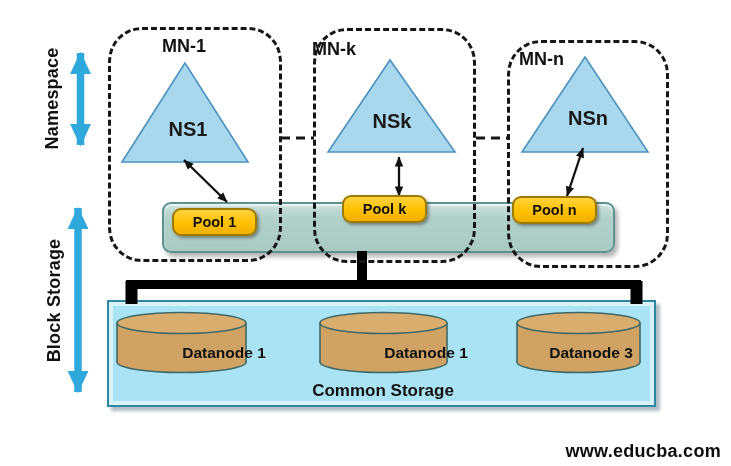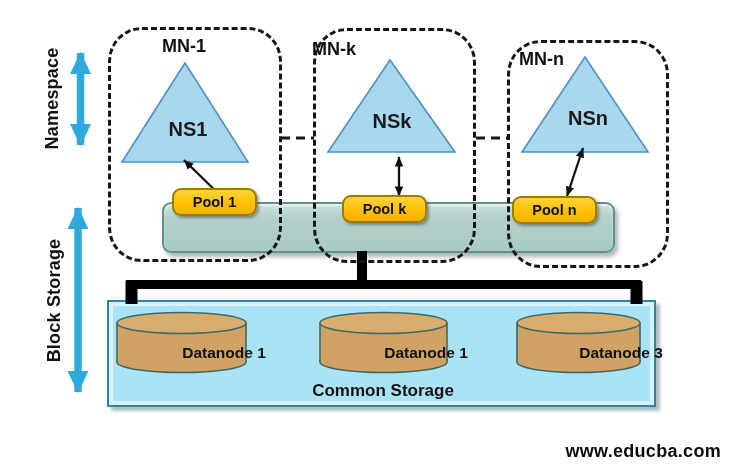--- a/index.html
+++ b/index.html
@@ -131,38 +131,38 @@
       <line x1="640" y1="323" x2="640" y2="362" stroke="#3f6868" stroke-width="1.6"></line>
       <ellipse cx="578.5" cy="323" rx="61.5" ry="10.5" fill="#d9ad6e" stroke="#3f6868" stroke-width="1.6"></ellipse>
     </g>
   </svg>
 
   <div class="vlabel" style="left:-38px; top:88px; width:180px;">Namespace</div>
   <div class="vlabel" style="left:-36px; top:290px; width:180px;">Block Storage</div>
 
   <div class="bp-bar"></div>
 
-  <div class="pool" style="left:172px; top:188px;">Pool 1</div>
+  <div class="pool" style="left:172px; top:208px;">Pool 1</div>
   <div class="pool" style="left:342px; top:195px;">Pool k</div>
   <div class="pool" style="left:512px; top:196px;">Pool n</div>
 
   <div class="mn-box" style="left:108px; top:27px; width:174px; height:235px;"></div>
   <div class="mn-box" style="left:313px; top:28px; width:163px; height:235px;"></div>
   <div class="mn-box" style="left:507px; top:40px; width:162px; height:228px;"></div>
 
   <div class="mn-label" style="left:122px; top:36px;margin-left:40px;">MN-1</div>
   <div class="mn-label" style="left:312px; top:39px;text-align:center;">MN-k</div>
   <div class="mn-label" style="left:519px; top:49px;">MN-n</div>
 
   <div class="ns-label" style="left:143px; top:118px;">NS1</div>
   <div class="ns-label" style="left:347px; top:110px;">NSk</div>
   <div class="ns-label" style="left:543px; top:107px;">NSn</div>
 
   <div class="storage-box"></div>
   <div class="storage-label">Common Storage</div>
 
   <div class="dn-label" style="left:116px;">Datanode 1</div>
   <div class="dn-label" style="left:318px;">Datanode 1</div>
-  <div class="dn-label" style="left:513px;">Datanode 3</div>
+  <div class="dn-label" style="left:483px;">Datanode 3</div>
 
   <div class="wm-site">www.educba.com</div>
 
 </div>
 
 </body></html>

